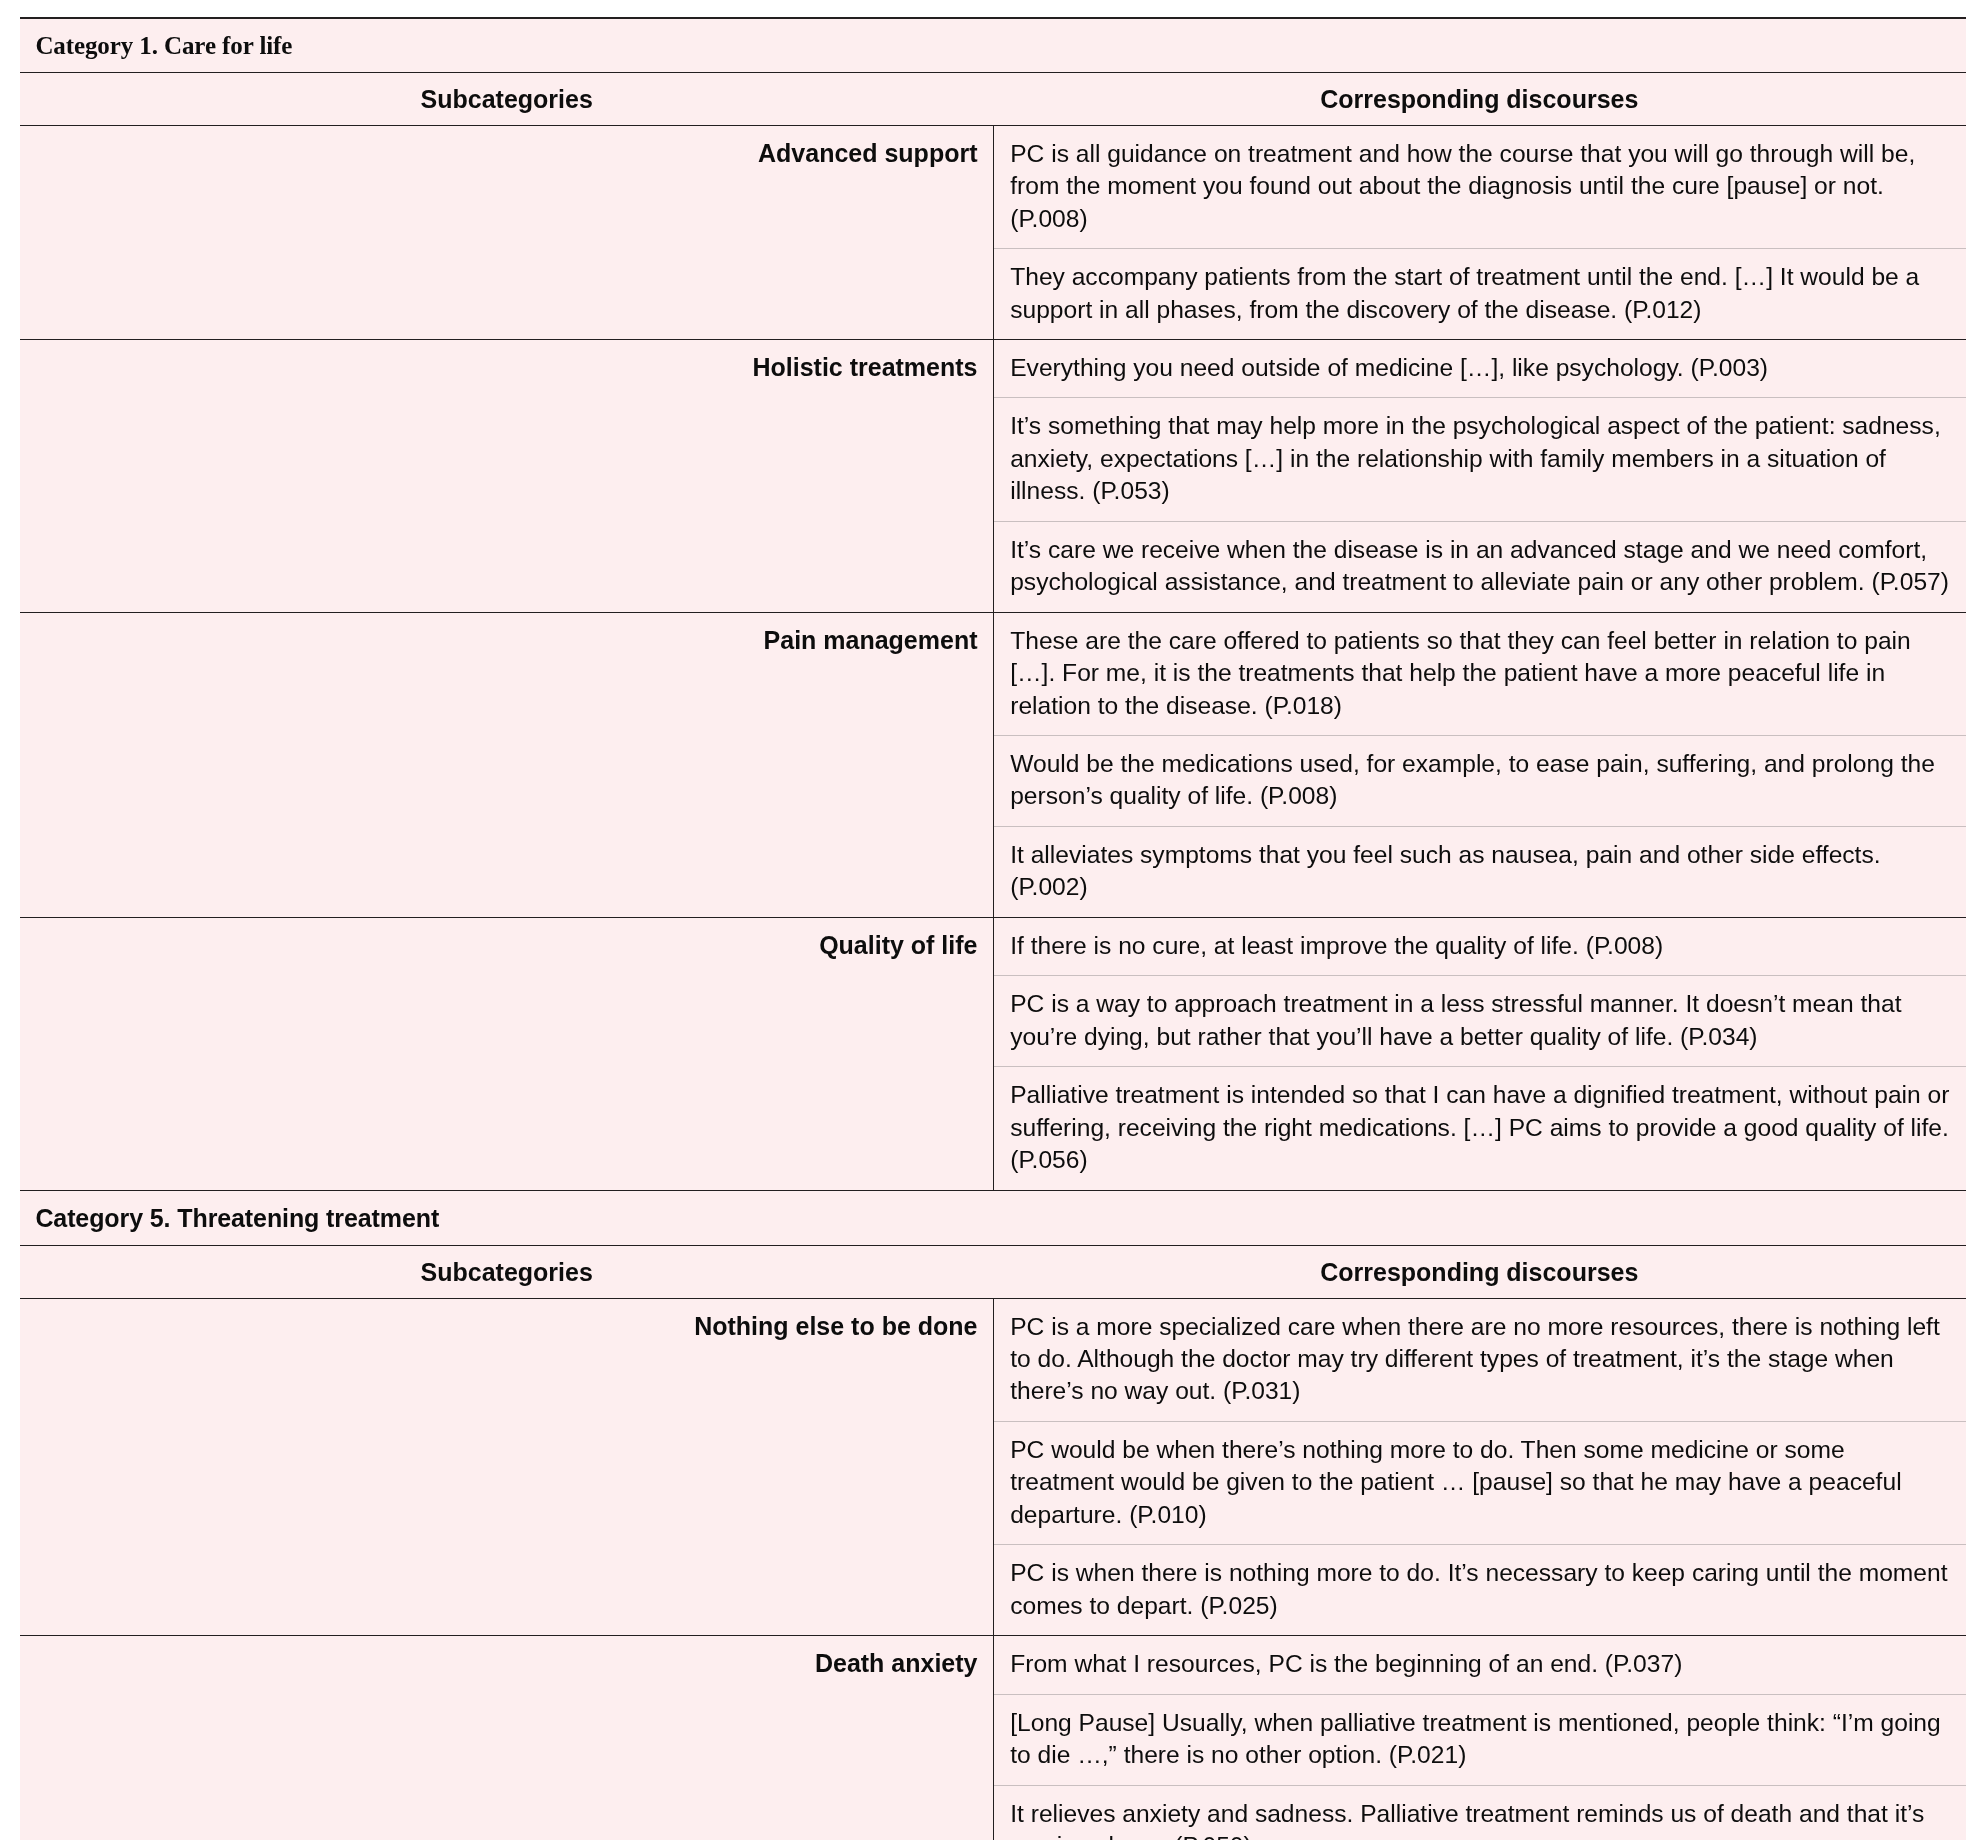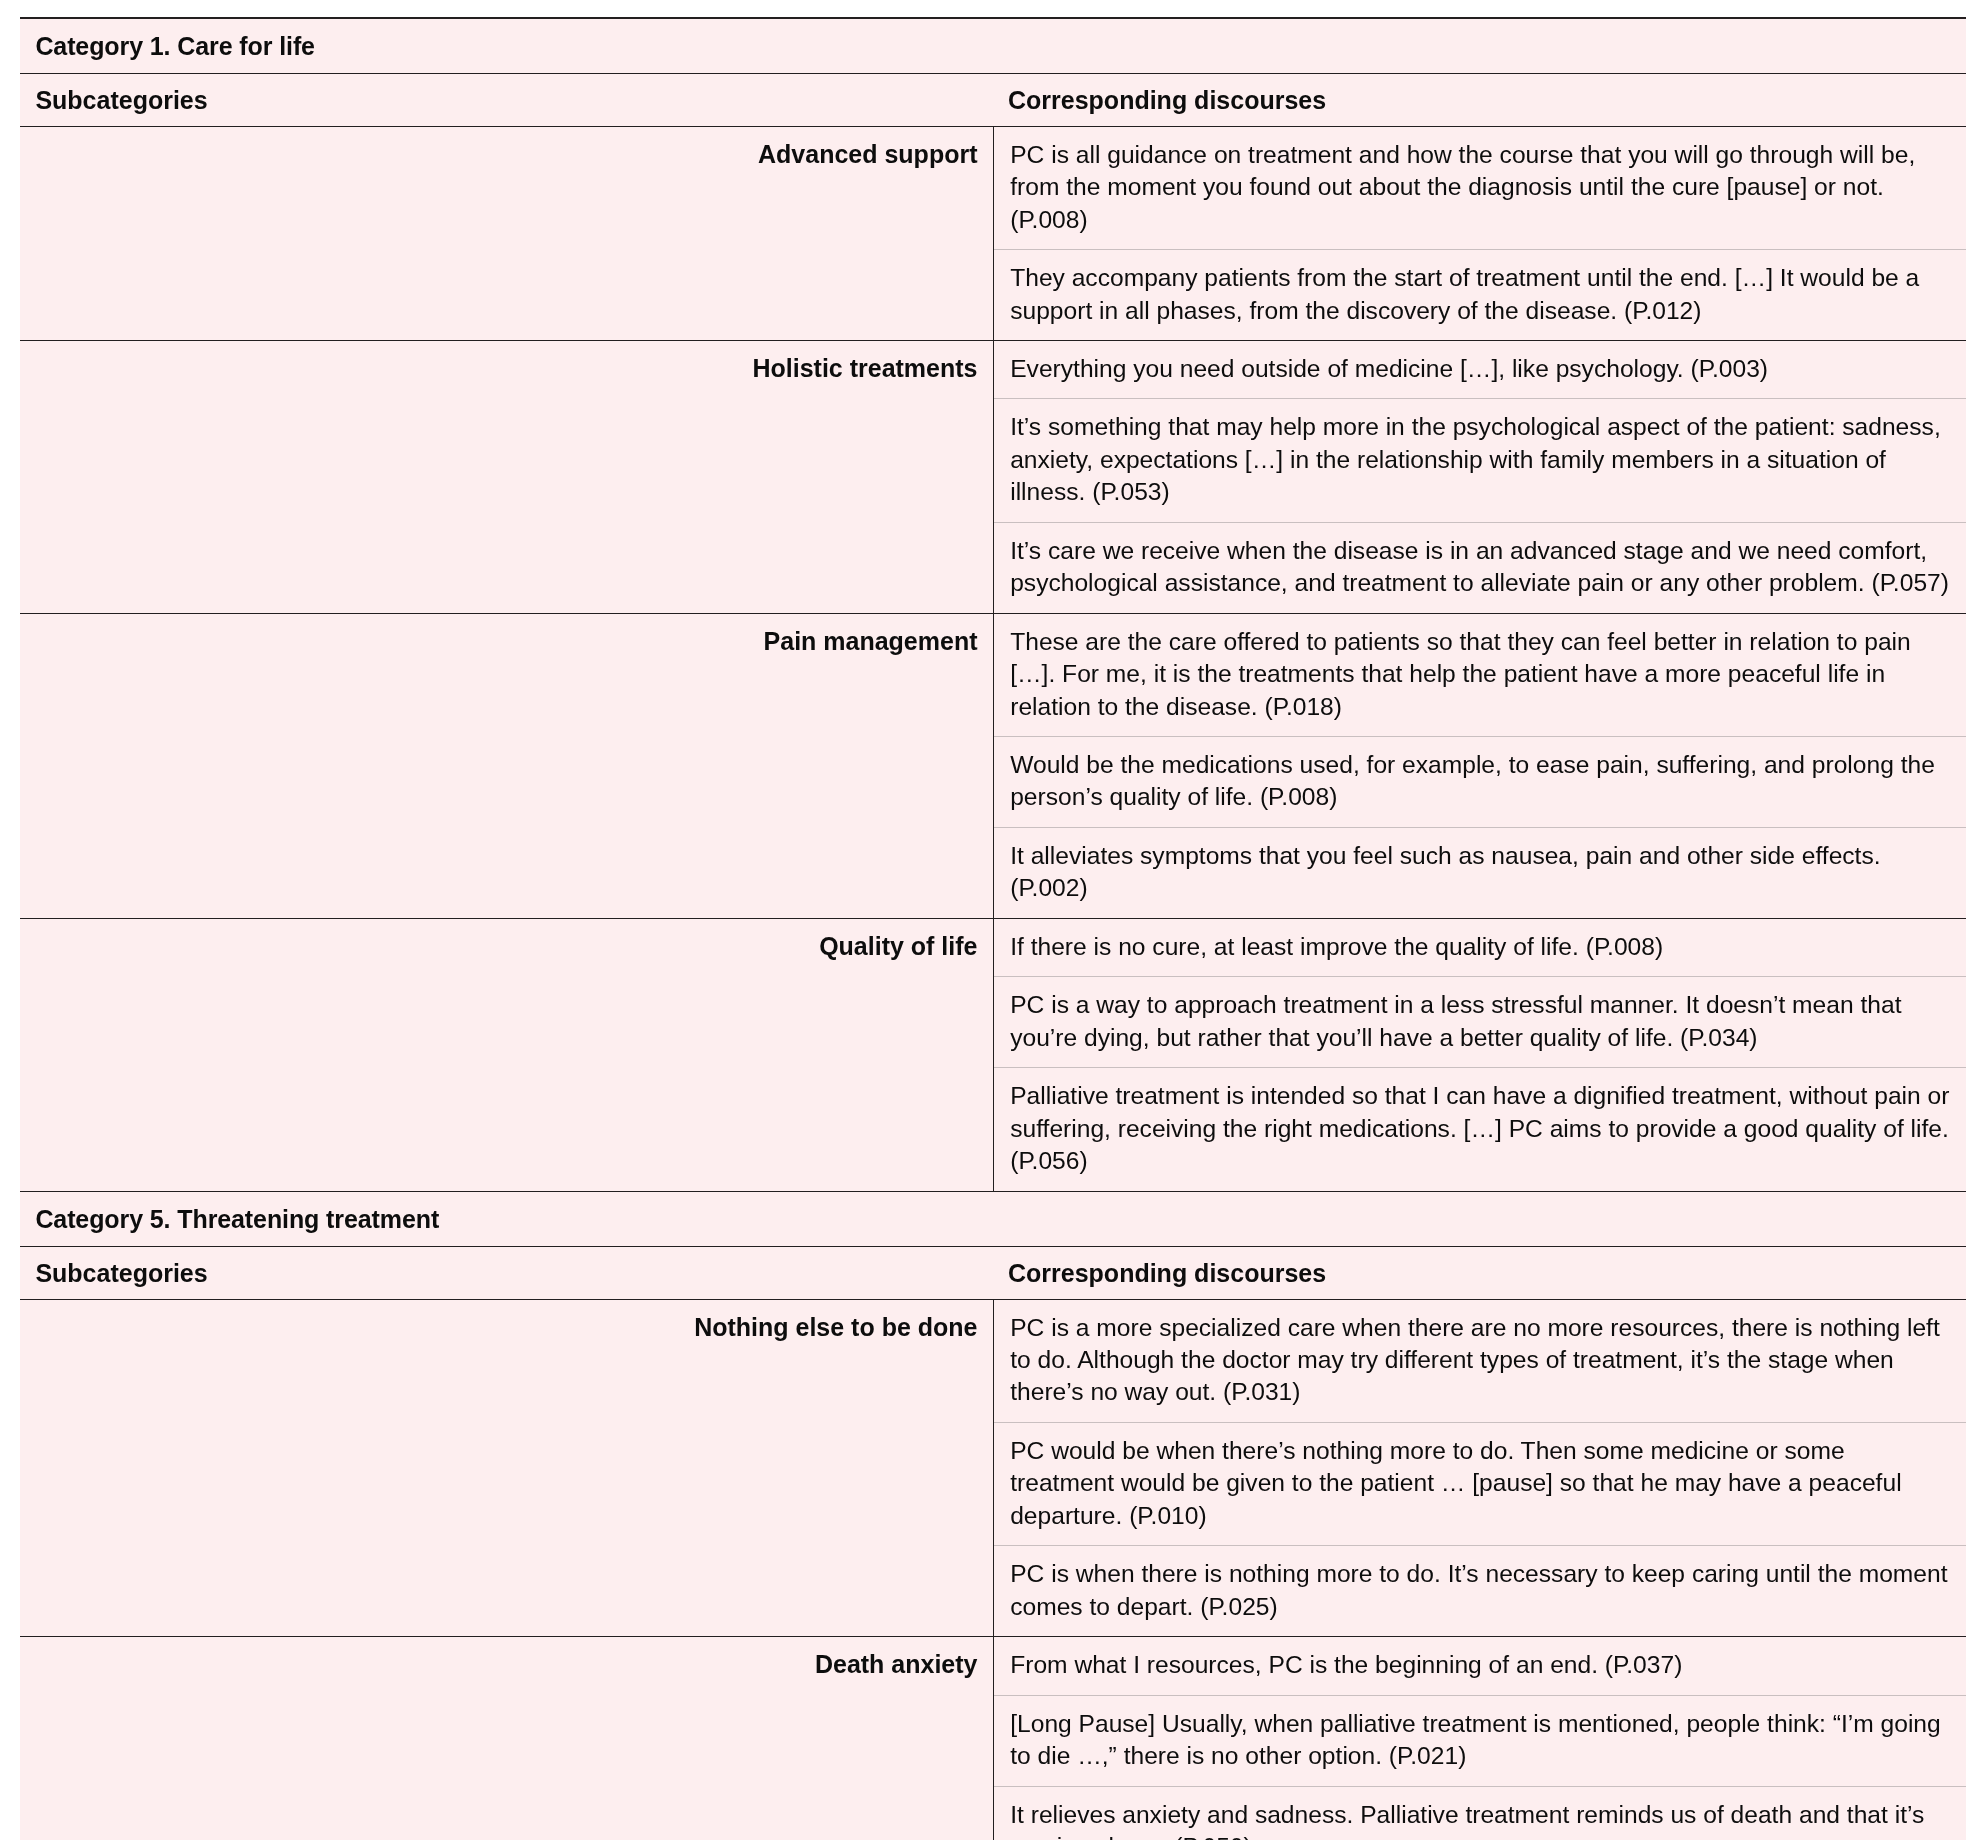--- a/index.html
+++ b/index.html
@@ -31,20 +31,21 @@
   .category-cell {
     font-size: 25px;
     font-weight: bold;
     padding: 13px 15px 12px 15px;
     letter-spacing: -0.1px;
   }
   .header-cell {
     font-size: 25px;
     font-weight: bold;
     padding: 12px 15px 11px 15px;
+    text-align: center;
   }
   .subcat-cell {
     font-size: 25px;
     font-weight: bold;
     padding: 13px 15px 13px 15px;
     width: 464px;
     border-right: 0;
     text-align: right;
   }
   .quote-cell {
@@ -64,20 +65,21 @@
     border-top: 1.4px solid #231f20;
   }
   tr.category-row > td {
     border-top: 1.4px solid #231f20;
   }
   tr.header-row > td {
     border-top: 1.4px solid #231f20;
   }
   tr.first-row > td {
     border-top: 2.8px solid #231f20;
+    font-family: Liberation Serif, serif;
   }
 </style>
 </head>
 <body>
 
 <div class="page">
   <table class="qual-table">
     <tbody id="table-body">
         <tr class="category-row first-row">
           <td class="category-cell" colspan="2">Category 1. Care for life</td>

